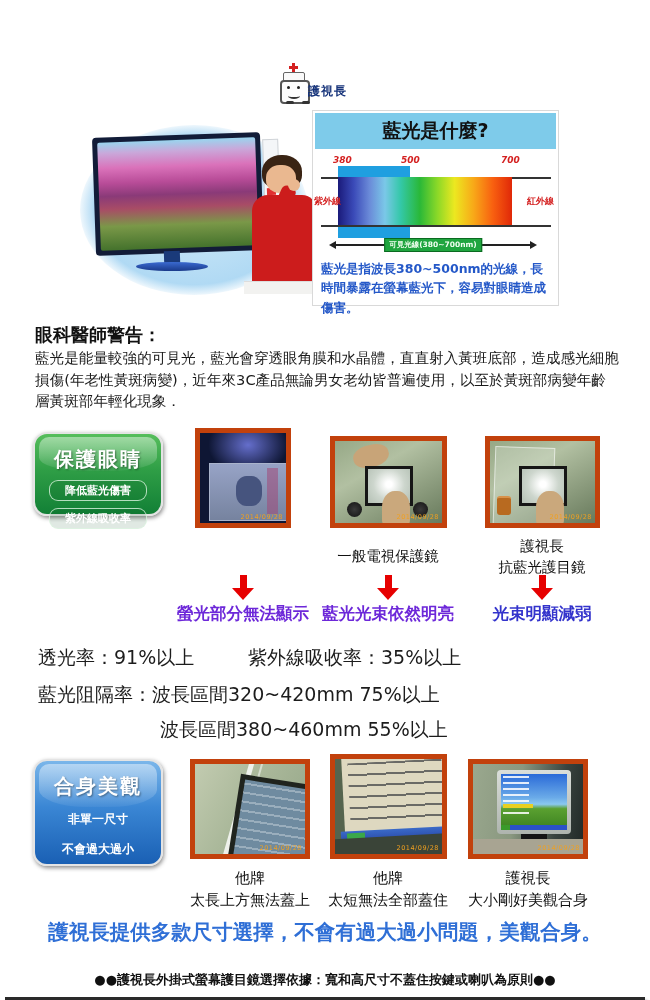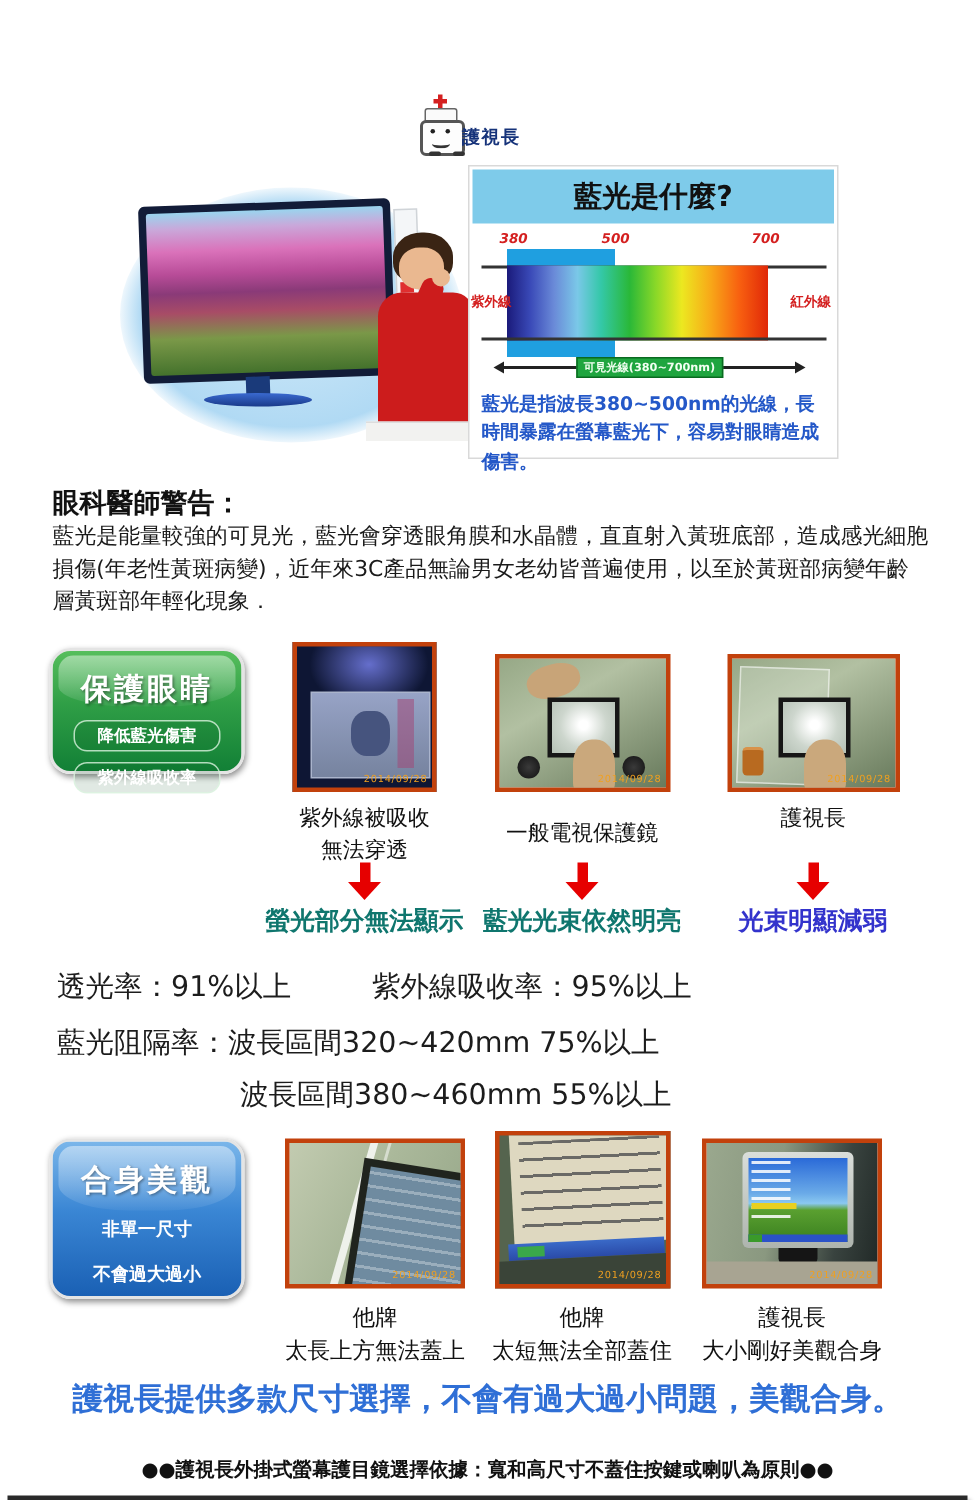--- a/index.html
+++ b/index.html
@@ -79,21 +79,21 @@
   .badge .gloss{position:absolute;left:4px;top:3px;right:4px;height:42%;border-radius:10px 10px 40% 40%;
          background:linear-gradient(180deg,rgba(255,255,255,.45),rgba(255,255,255,.05));}
   .badge-green{left:33px;top:417px;height:84px;background:linear-gradient(180deg,#56be5c 0%,#2f9e46 45%,#128036 100%);}
   .badge-blue{left:33px;top:744px;height:107px;background:linear-gradient(180deg,#7ab6ea 0%,#3a86d4 45%,#1a60b4 100%);}
   .badge .b-title{position:relative;margin-top:12px;font-size:20px;font-weight:bold;letter-spacing:2px;text-shadow:1px 1px 2px rgba(0,0,0,.4);}
   .badge .b-pill{position:relative;margin:7px auto 0;width:96px;font-size:11px;font-weight:bold;
                  border:1px solid rgba(220,245,225,.8);border-radius:9px;padding:2px 0;background:rgba(0,70,25,.12);}
   .badge-blue .b-pill{border:none;background:none;font-size:12px;width:110px;margin-top:9px;}
 
   
-  .photo{position:absolute;overflow:hidden;border:3px solid #c2410c;box-sizing:border-box;padding-left:24px;}
+  .photo{position:absolute;overflow:hidden;border:5px solid #c2410c;box-sizing:border-box;padding-left:24px;}
   .wm{position:absolute;right:3px;bottom:2px;font-size:6.5px;color:#f0a020;letter-spacing:.5px;}
 
   
   .ph-uv{left:195px;top:413px;width:96px;height:100px;background:#0e1634;}
   .ph-uv .glow{position:absolute;left:8px;top:-18px;width:80px;height:60px;border-radius:50%;
        background:radial-gradient(ellipse,rgba(130,140,255,.75),rgba(130,140,255,0) 70%);}
   .ph-uv .note{position:absolute;left:9px;top:30px;width:78px;height:56px;background:linear-gradient(180deg,#97a3c6,#76839f);
        border:1px solid #aab4cc;}
   .ph-uv .note-blob{position:absolute;left:26px;top:12px;width:26px;height:30px;background:#46547e;border-radius:40%;}
   .ph-uv .note-strip{position:absolute;right:10px;top:4px;width:11px;height:46px;background:rgba(160,72,120,.55);}
@@ -132,21 +132,21 @@
   .ph-b3 .xpstart{position:absolute;left:0;bottom:0;width:9px;height:5px;background:#3a9a2a;}
   .ph-b3 .mstand{position:absolute;left:48px;top:70px;width:26px;height:11px;background:#151515;border-radius:0 0 4px 4px;}
   .ph-b3 .deskb{position:absolute;left:0;bottom:0;width:100%;height:15px;background:#a8a492;}
 
   
   .cap{position:absolute;width:150px;text-align:center;font-size:14.5px;color:#111;line-height:1.45;}
   .darrow{position:absolute;width:22px;}
   .darrow .stem{width:7px;height:13px;background:#e60000;margin:0 auto;}
   .darrow .head{width:0;height:0;margin:0 auto;border-left:11px solid transparent;border-right:11px solid transparent;border-top:12px solid #e60000;}
   .result{position:absolute;width:210px;text-align:center;font-size:16.5px;font-weight:bold;}
-  .result.red{color:#0f766e;}
+  .result.red{color:#6d28d9;}
   .result.blu{color:#3333cc;}
 
   
   .spec-text{position:absolute;font-size:19px;color:#1c1c1c;white-space:nowrap;}
 
   
   .statement{position:absolute;left:0;top:903px;width:650px;text-align:center;font-size:20.5px;font-weight:bold;color:#2f6fd6;}
   .footnote{position:absolute;left:0;top:956px;width:650px;text-align:center;font-size:13px;font-weight:bold;color:#111;}
   .bottom-rule{position:absolute;left:5px;top:982px;width:640px;height:5px;background:#2a2a2a;
                box-shadow:2px 3px 3px rgba(0,0,0,.35);}
@@ -245,50 +245,47 @@
   <div class="photo ph-room ph-3">
     <div class="sheet"></div>
     <div class="dev">
         <div class="dscreen"></div>
       </div>
     <div class="hand-bot"></div>
     <div class="cup"></div>
     <span class="wm">2014/09/28</span>
   </div>
 
-  <div class="cap" style="left:168px;top:521px;">
-    <div>紫外線被吸收</div>
-    <div>無法穿透</div>
-  </div>
   <div class="cap" style="left:313px;top:531px;">
     <div>一般電視保護鏡</div>
   </div>
   <div class="cap" style="left:467px;top:521px;">
     <div>護視長</div>
+    <div>抗藍光護目鏡</div>
   </div>
 
   <div class="darrow" style="left:232px;top:560px;">
       <div class="stem"></div>
       <div class="head"></div>
     </div>
   <div class="darrow" style="left:377px;top:560px;">
       <div class="stem"></div>
       <div class="head"></div>
     </div>
   <div class="darrow" style="left:531px;top:560px;">
       <div class="stem"></div>
       <div class="head"></div>
     </div>
 
   <div class="result red" style="left:138px;top:588px;">螢光部分無法顯示</div>
   <div class="result red" style="left:283px;top:588px;">藍光光束依然明亮</div>
   <div class="result blu" style="left:437px;top:588px;">光束明顯減弱</div>
 
   <div class="spec-text" style="left:38px;top:630px;">透光率：91%以上</div>
-  <div class="spec-text" style="left:248px;top:630px;">紫外線吸收率：95%以上</div>
+  <div class="spec-text" style="left:248px;top:630px;">紫外線吸收率：35%以上</div>
   <div class="spec-text" style="left:38px;top:667px;">藍光阻隔率：波長區間320~420mm  75%以上</div>
   <div class="spec-text" style="left:160px;top:702px;">波長區間380~460mm  55%以上</div>
 
   <div class="badge badge-blue">
     <div class="gloss"></div>
     <div class="b-title">合身美觀</div>
     <div class="b-pill">非單一尺寸</div>
     <div class="b-pill">不會過大過小</div>
   </div>
 

